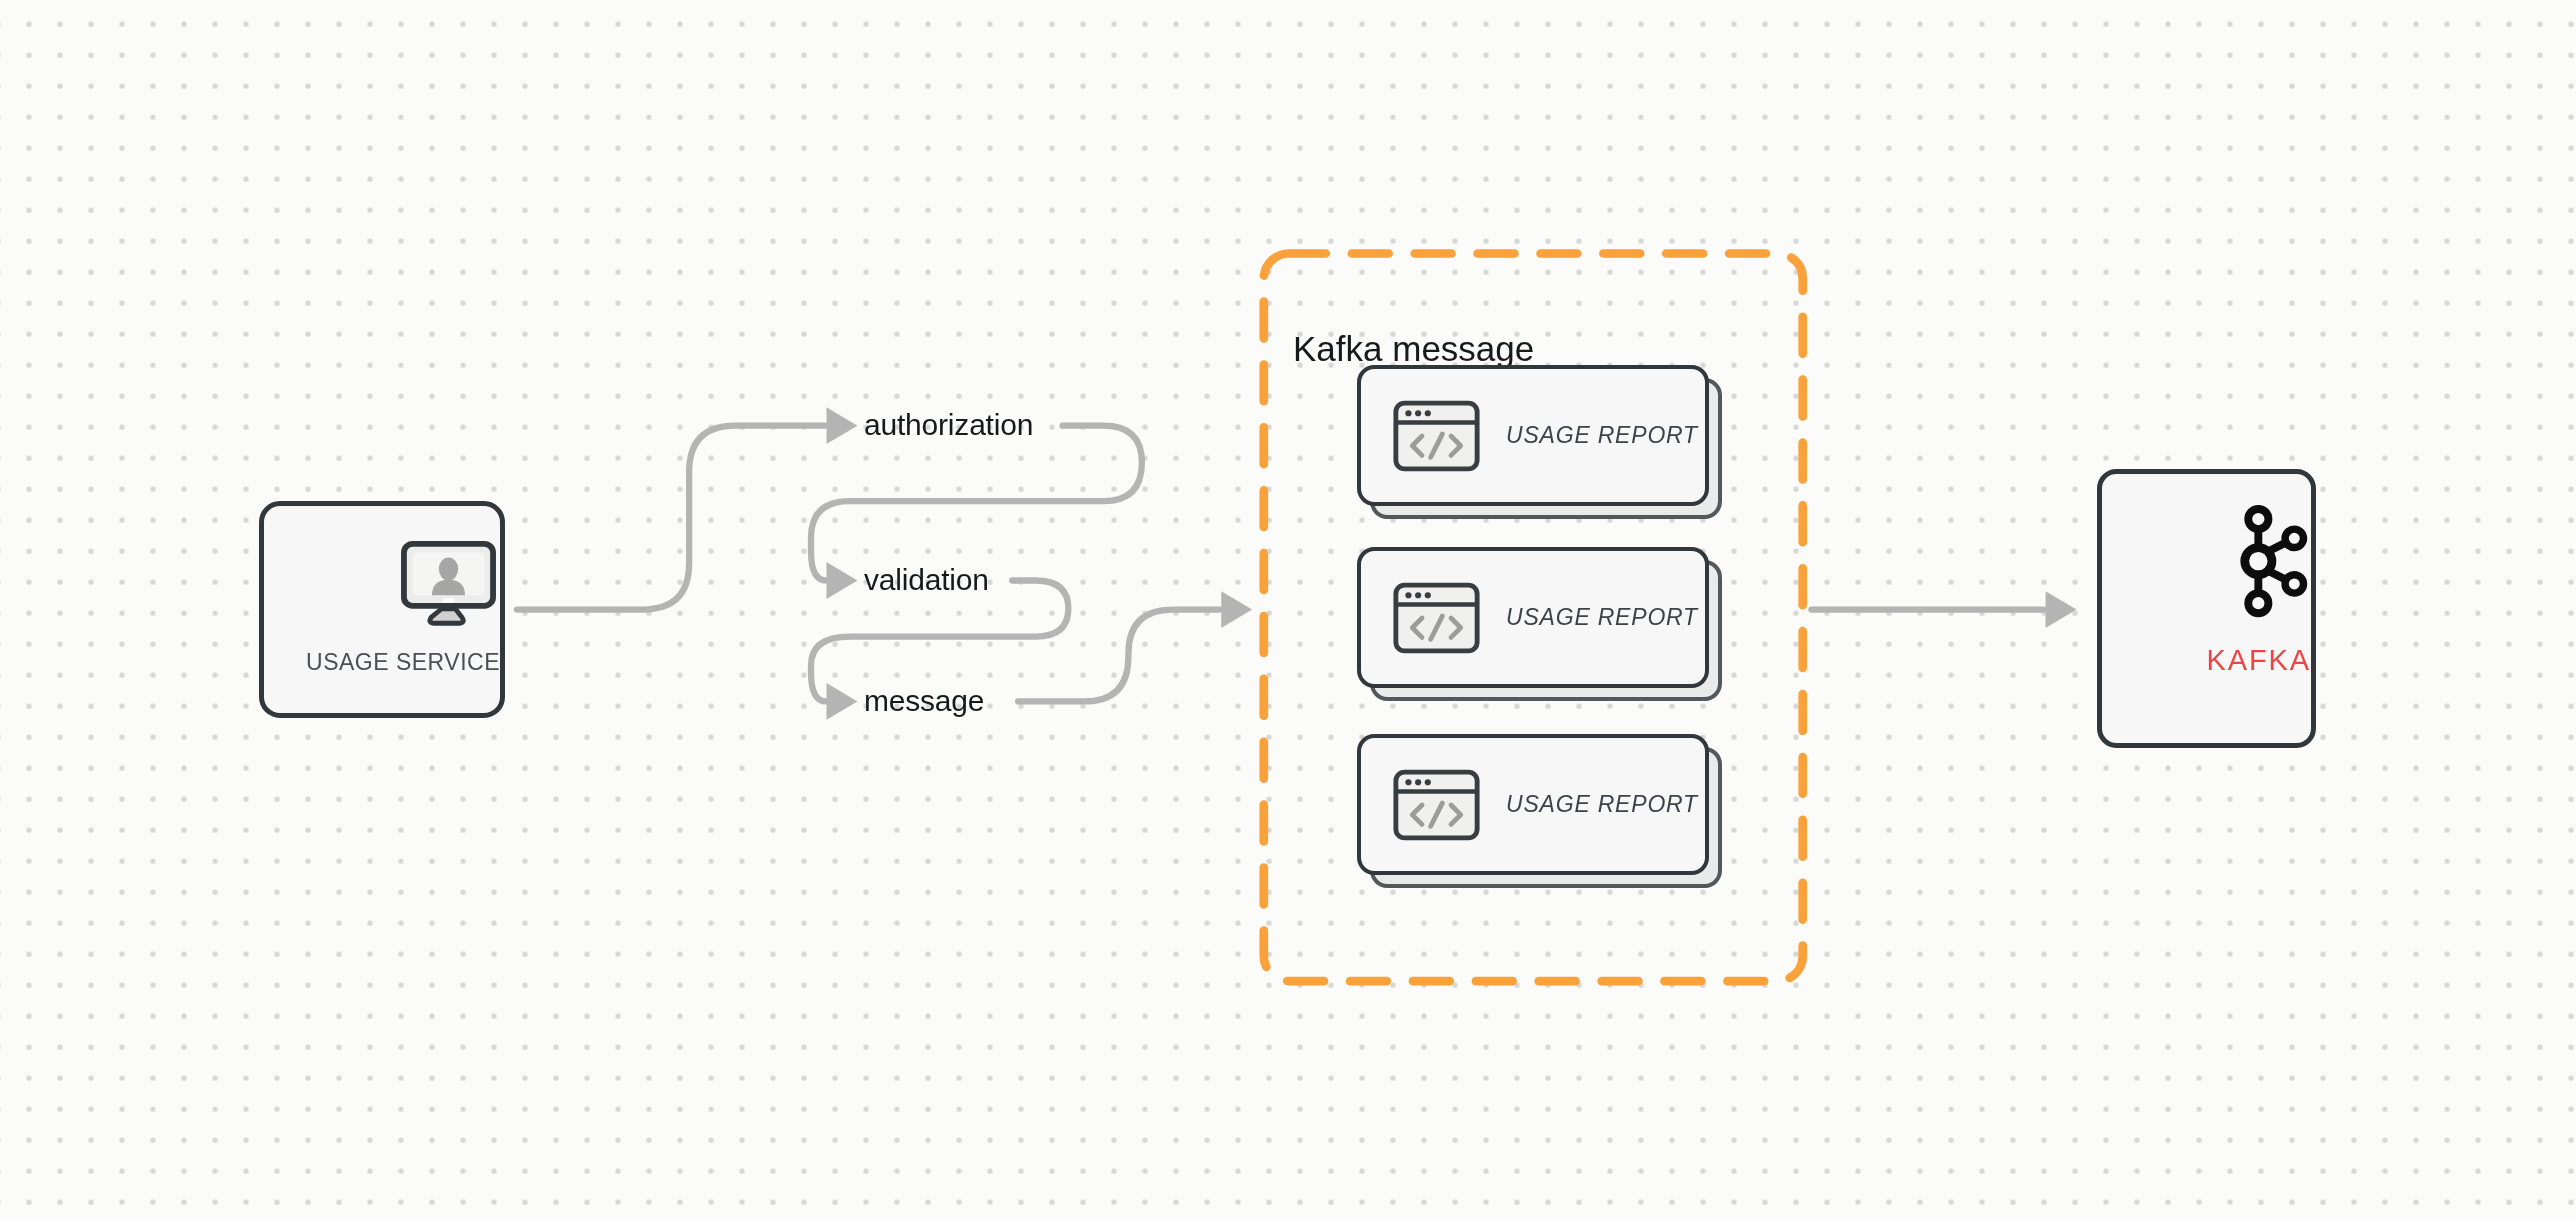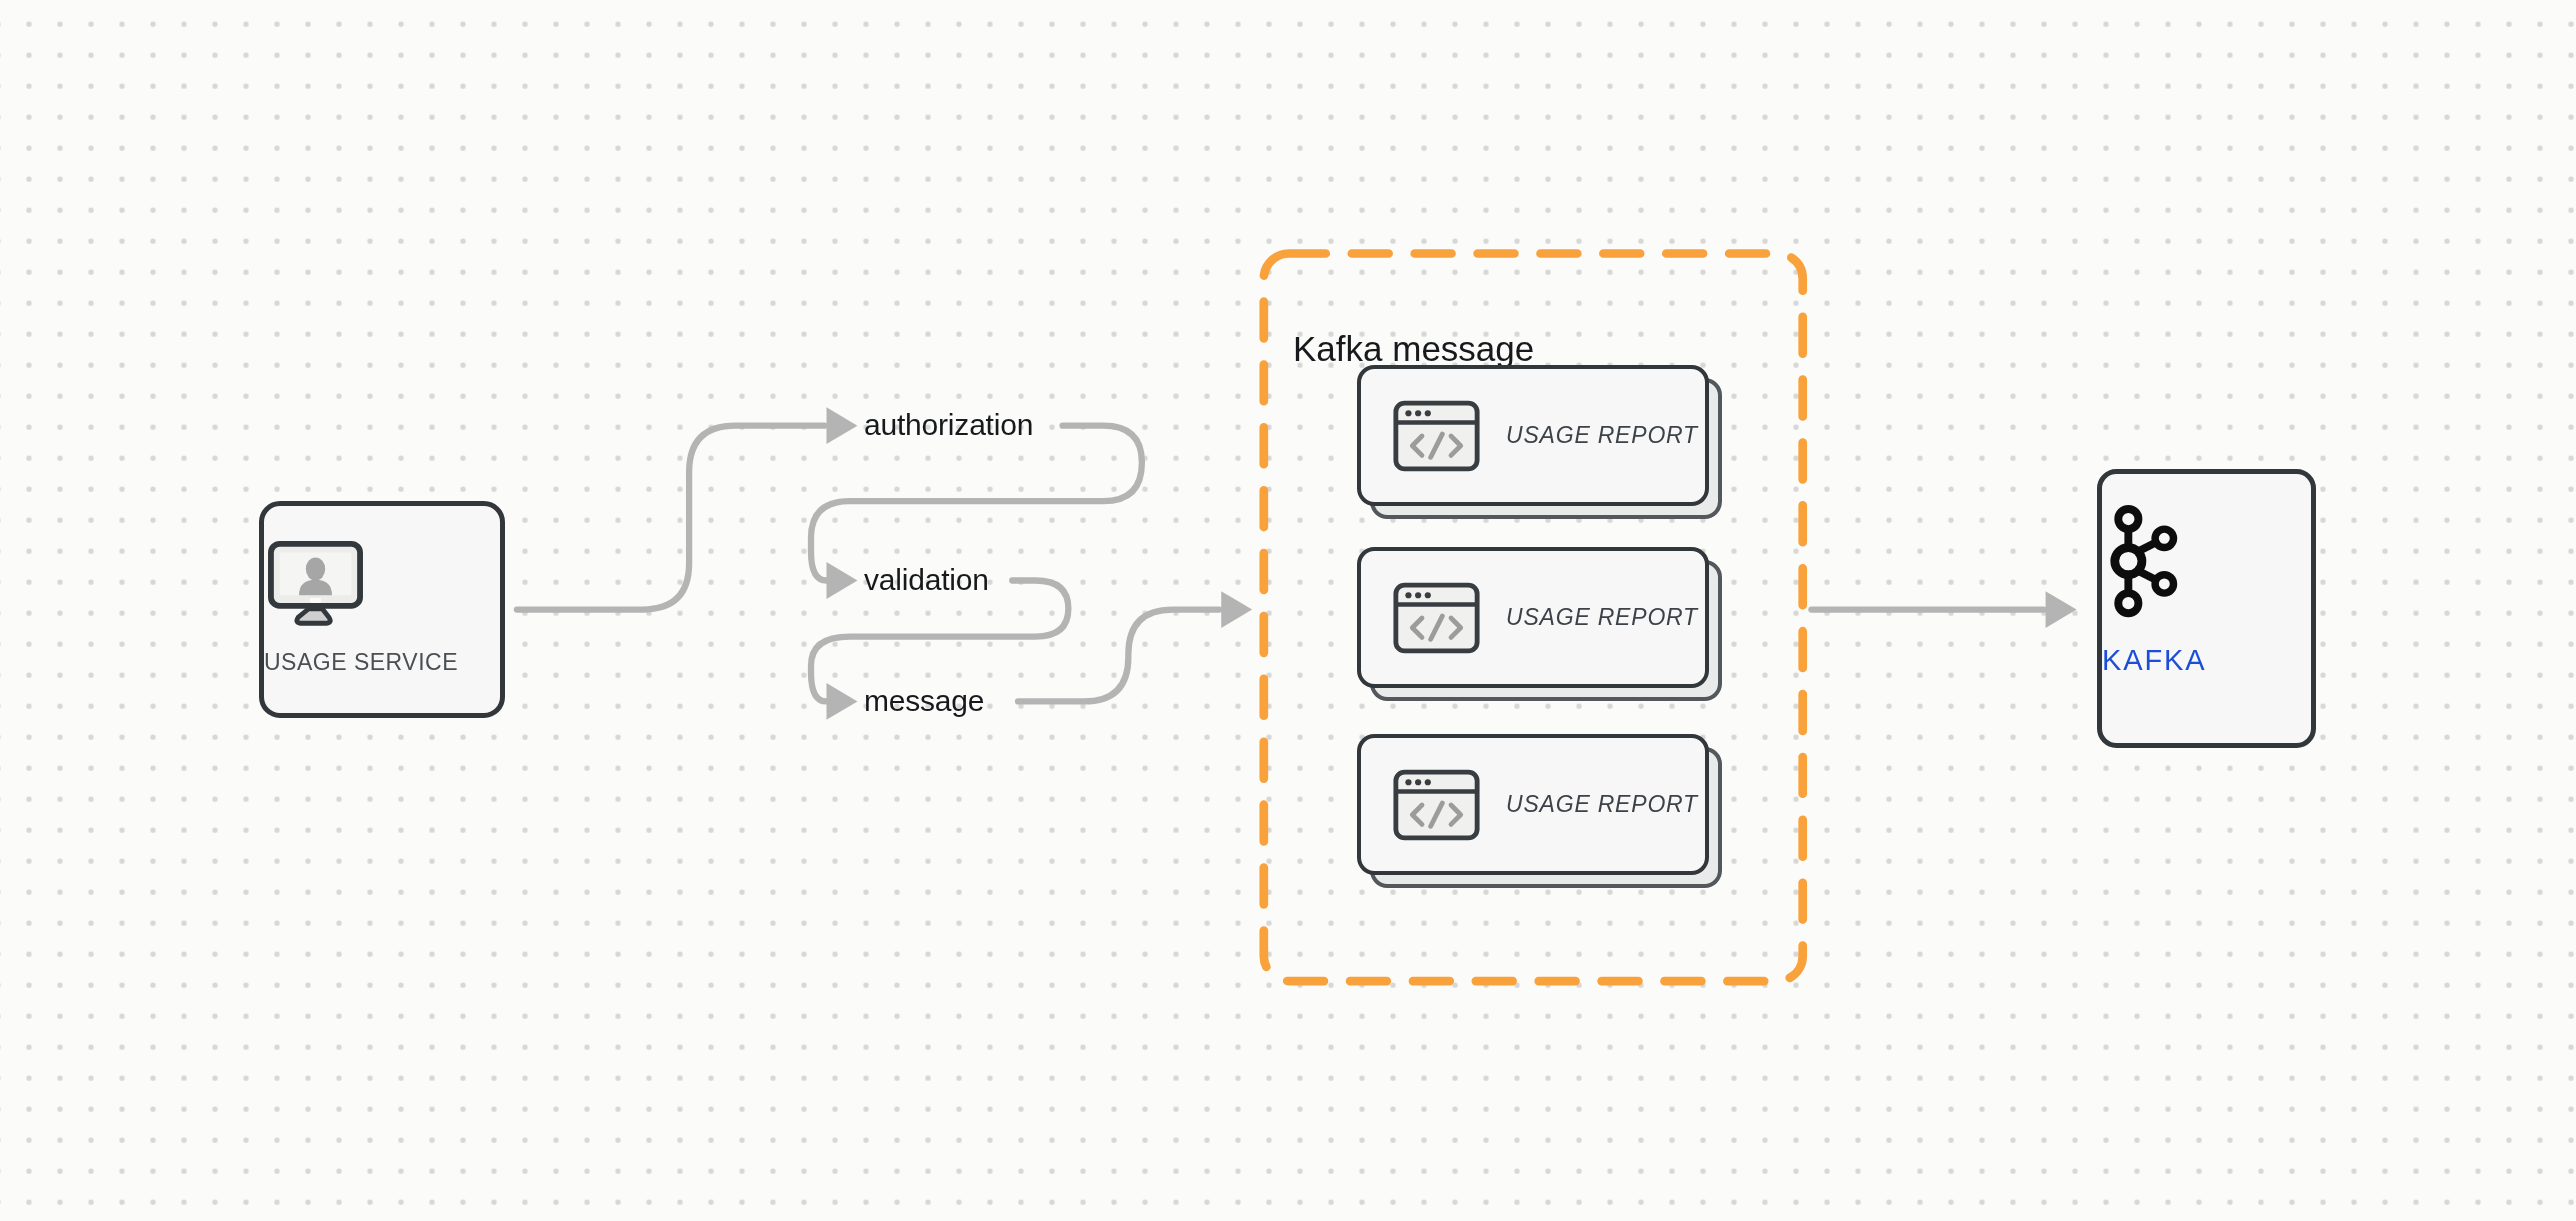--- a/index.html
+++ b/index.html
@@ -15,30 +15,30 @@
   }
   svg.layer{position:absolute;left:0;top:0;width:2576px;height:1221px;}
 
   
   .node{
     position:absolute;
     background:#f6f7f6;
     border:5.8px solid #32373b;
     border-radius:21px;
     box-sizing:border-box;
-    display:flex;flex-direction:column;align-items:flex-start;
+    display:flex;flex-direction:column;align-items:flex-end;padding-left:36px;
   }
   .node-usage{left:259px;top:501px;width:246px;height:217px;}
   .node-kafka{left:2097px;top:469px;width:219px;height:279px;border-radius:19.4px;}
   .node-label{
     font-size:23px;color:#4a4f54;letter-spacing:0.5px;
     white-space:nowrap;
   }
   .node-usage .node-label{margin-top:17.4px;}
-  .node-kafka .node-label{font-size:29px;letter-spacing:1.9px;color:#1d4ed8;margin-top:25px;}
+  .node-kafka .node-label{font-size:29px;letter-spacing:1.9px;color:#ef4444;margin-top:25px;}
   .node-usage svg.monitor{margin-top:33px;}
   .node-kafka svg.kafkalogo{margin-top:31px;}
 
   
   .flow-label{
     position:absolute;
     transform:translateY(-52%);
     font-size:30px;font-weight:500;color:#17191c;
     letter-spacing:-0.2px;white-space:nowrap;
   }

